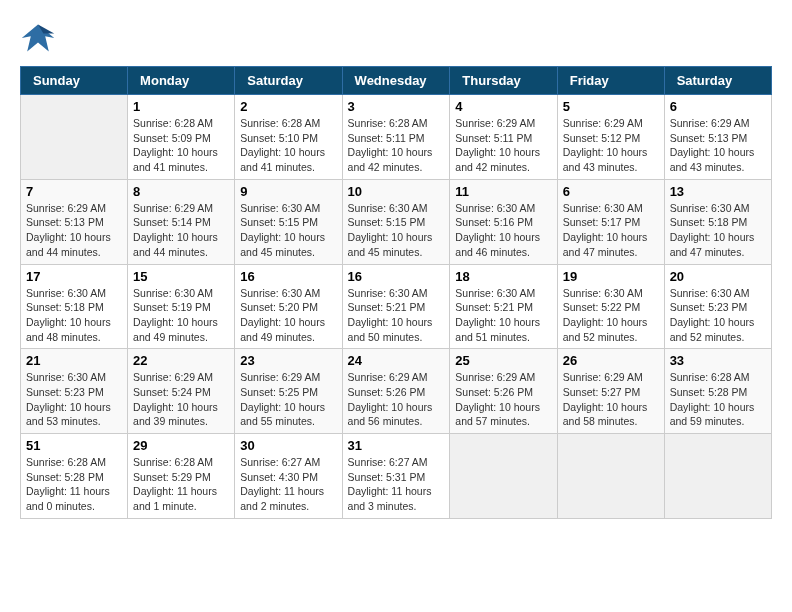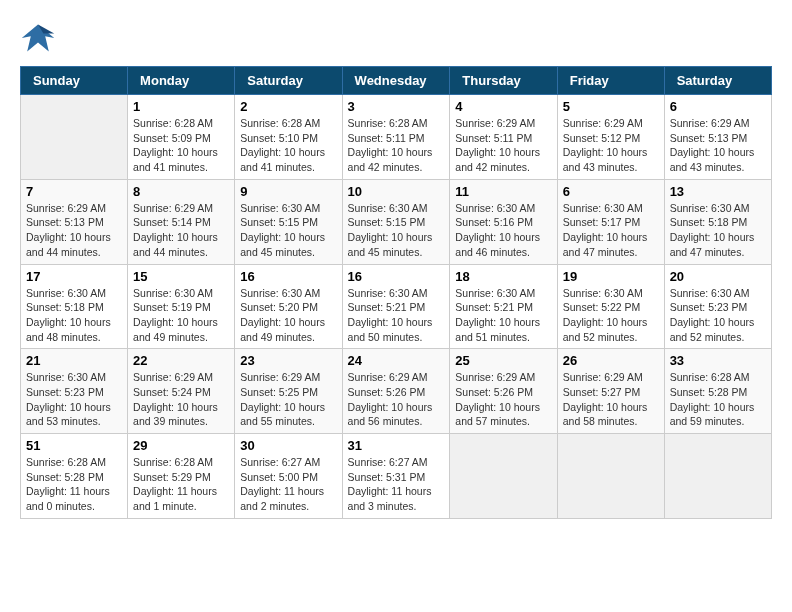--- a/index.html
+++ b/index.html
@@ -361,21 +361,21 @@
           <div class="day-info">
             <span>Sunrise: 6:28 AM</span><br>
             <span>Sunset: 5:29 PM</span><br>
             <span>Daylight: 11 hours and 1 minute.</span>
           </div>
         </td>
         <td>
           <span class="day-num">30</span>
           <div class="day-info">
             <span>Sunrise: 6:27 AM</span><br>
-            <span>Sunset: 5:00 PM</span><br>
+            <span>Sunset: 4:30 PM</span><br>
             <span>Daylight: 11 hours and 2 minutes.</span>
           </div>
         </td>
         <td>
           <span class="day-num">31</span>
           <div class="day-info">
             <span>Sunrise: 6:27 AM</span><br>
             <span>Sunset: 5:31 PM</span><br>
             <span>Daylight: 11 hours and 3 minutes.</span>
           </div>

